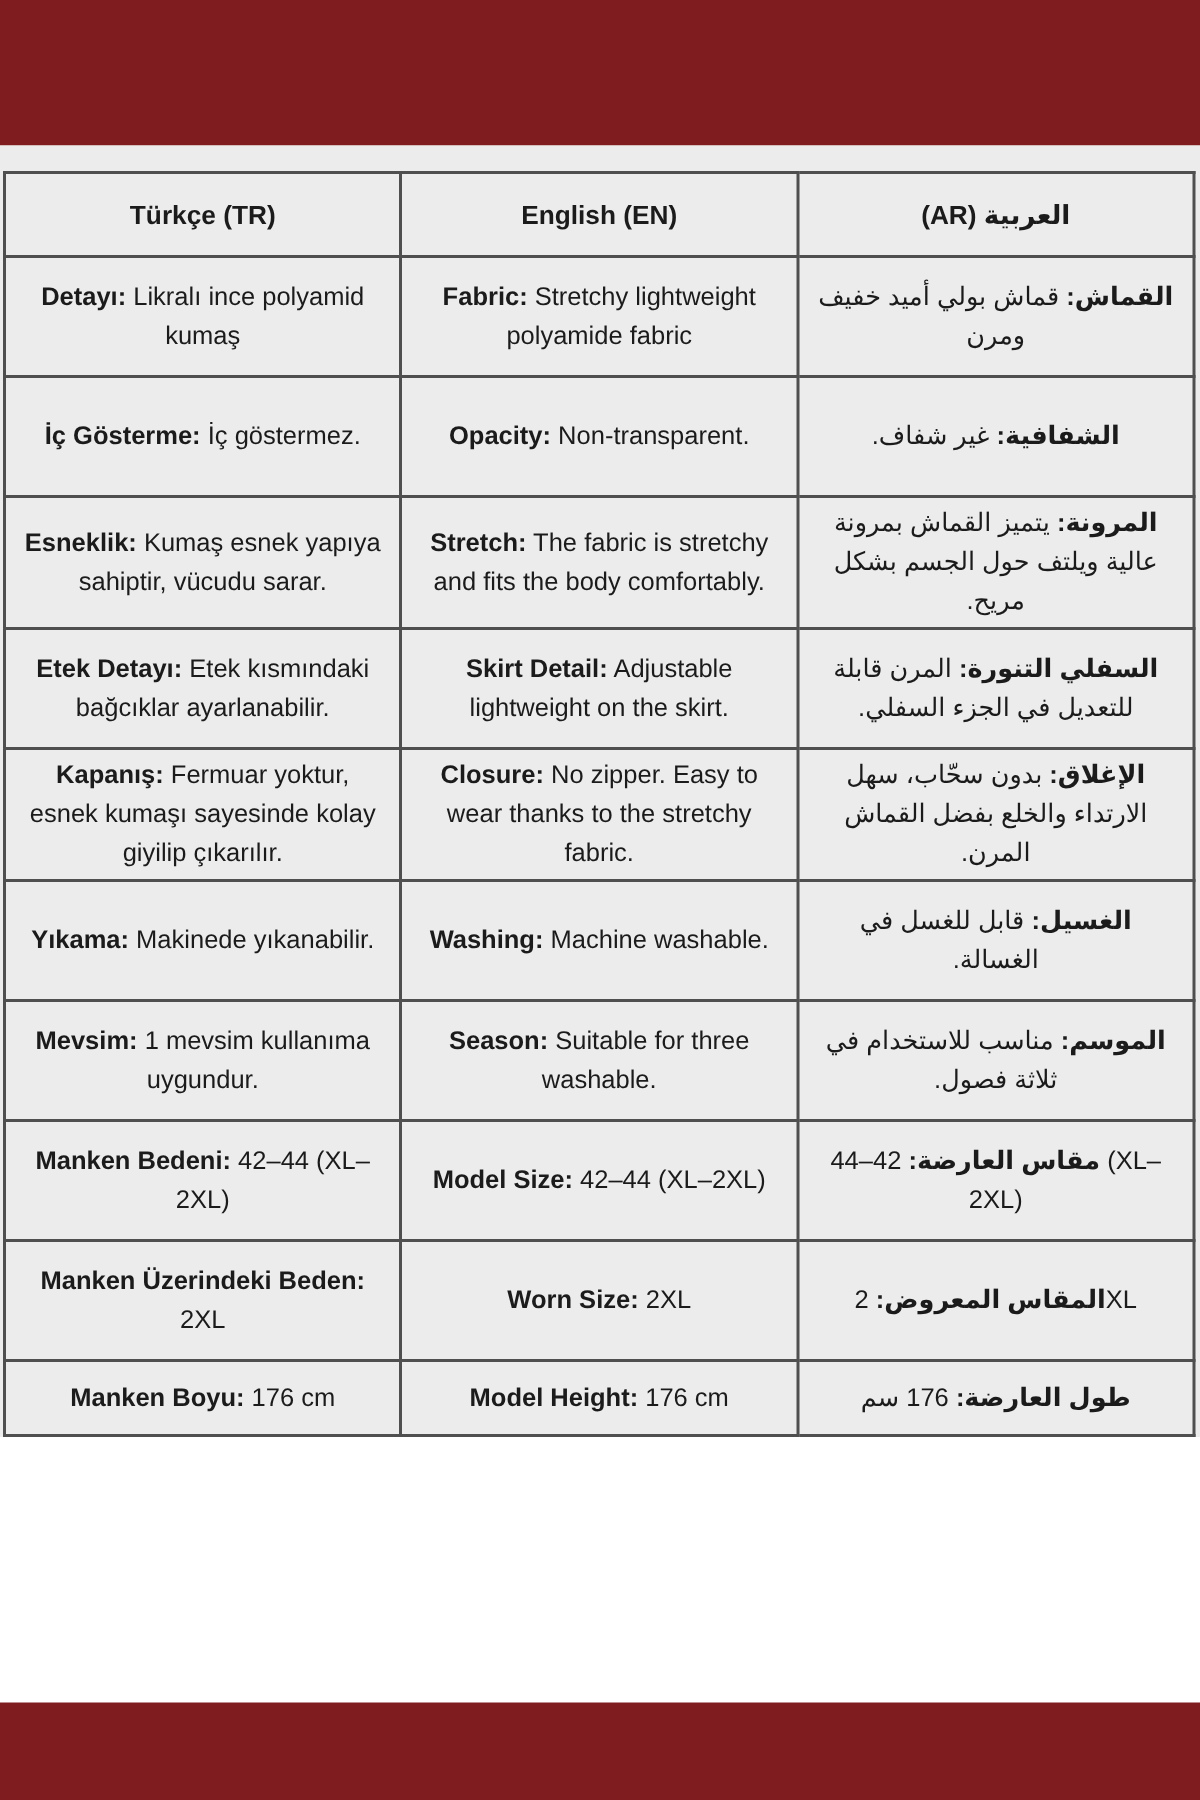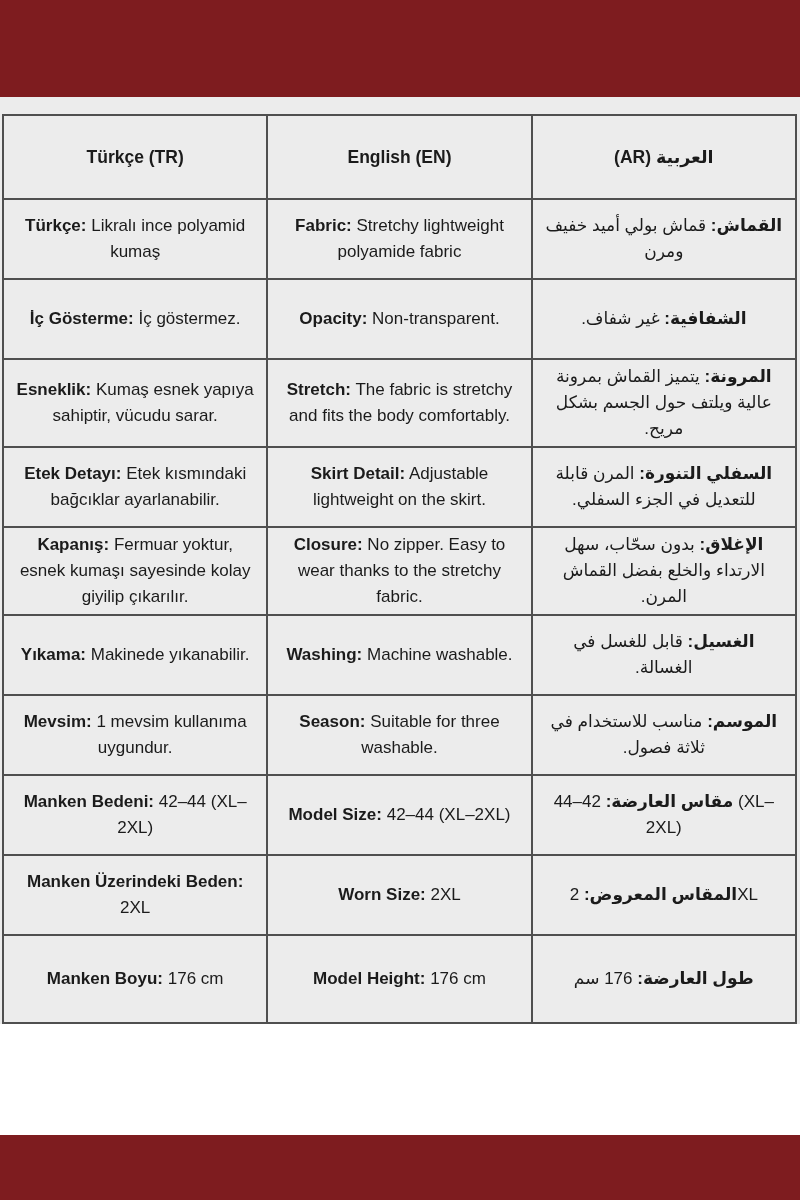--- a/index.html
+++ b/index.html
@@ -51,24 +51,24 @@
     border: 2px solid var(--c-border);
     text-align: center;
     vertical-align: middle;
     padding: 4px 10px;
     font-size: 17px;
     line-height: 26px;
     color: var(--c-text);
     font-weight: 400;
     word-wrap: break-word;
   }
-  tr.hdr { height: 84px; }
+  tr.hdr { height: 56px; }
   tr.hdr th { font-weight: 700; font-size: 17.5px; }
   tr.row { height: 80px; }
-  tr.row-last { height: 88px; }
+  tr.row-last { height: 50px; }
   .lbl { font-weight: 700; }
 </style>
 </head>
 <body>
 
 <div class="top-bar"></div>
 
 <div class="band">
   <table class="spec">
     <colgroup>
@@ -77,21 +77,21 @@
         <col>
       </colgroup>
     <tbody>
         <tr class="hdr">
       <th>Türkçe (TR)</th>
       <th>English (EN)</th>
       <th dir="rtl">العربية (AR)</th>
     </tr>
 
     <tr class="row">
-      <td><span class="lbl">Türkçe:</span><span> Likralı ince polyamid kumaş</span></td>
+      <td><span class="lbl">Detayı:</span><span> Likralı ince polyamid kumaş</span></td>
       <td><span class="lbl">Fabric:</span><span> Stretchy lightweight polyamide fabric</span></td>
       <td dir="rtl"><span class="lbl">القماش:</span><span> قماش بولي أميد خفيف ومرن</span></td>
     </tr>
 
     <tr class="row">
       <td><span class="lbl">İç Gösterme:</span><span> İç göstermez.</span></td>
       <td><span class="lbl">Opacity:</span><span> Non-transparent.</span></td>
       <td dir="rtl"><span class="lbl">الشفافية:</span><span> غير شفاف.</span></td>
     </tr>
 

